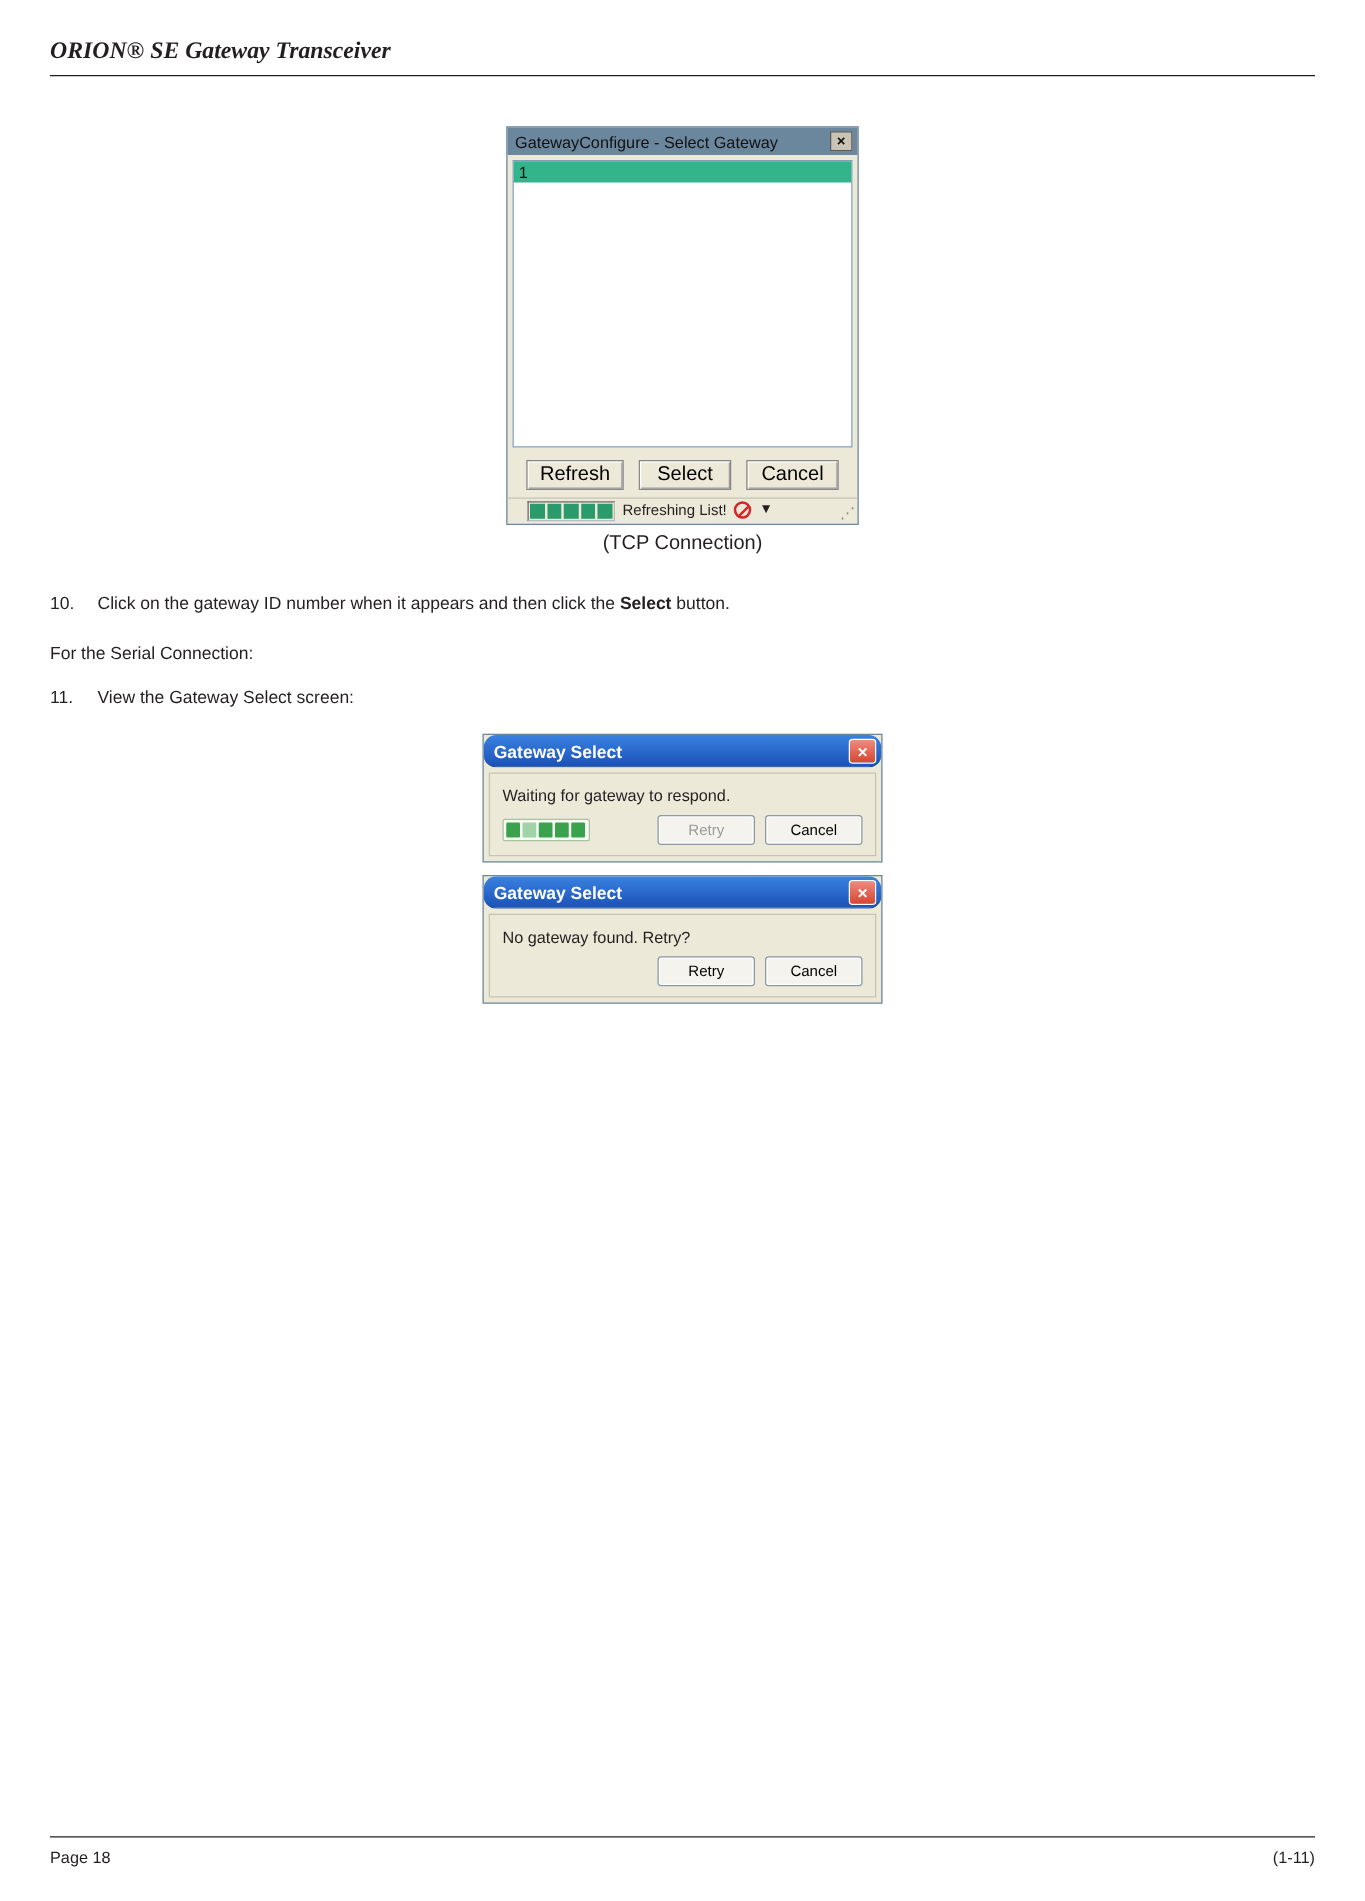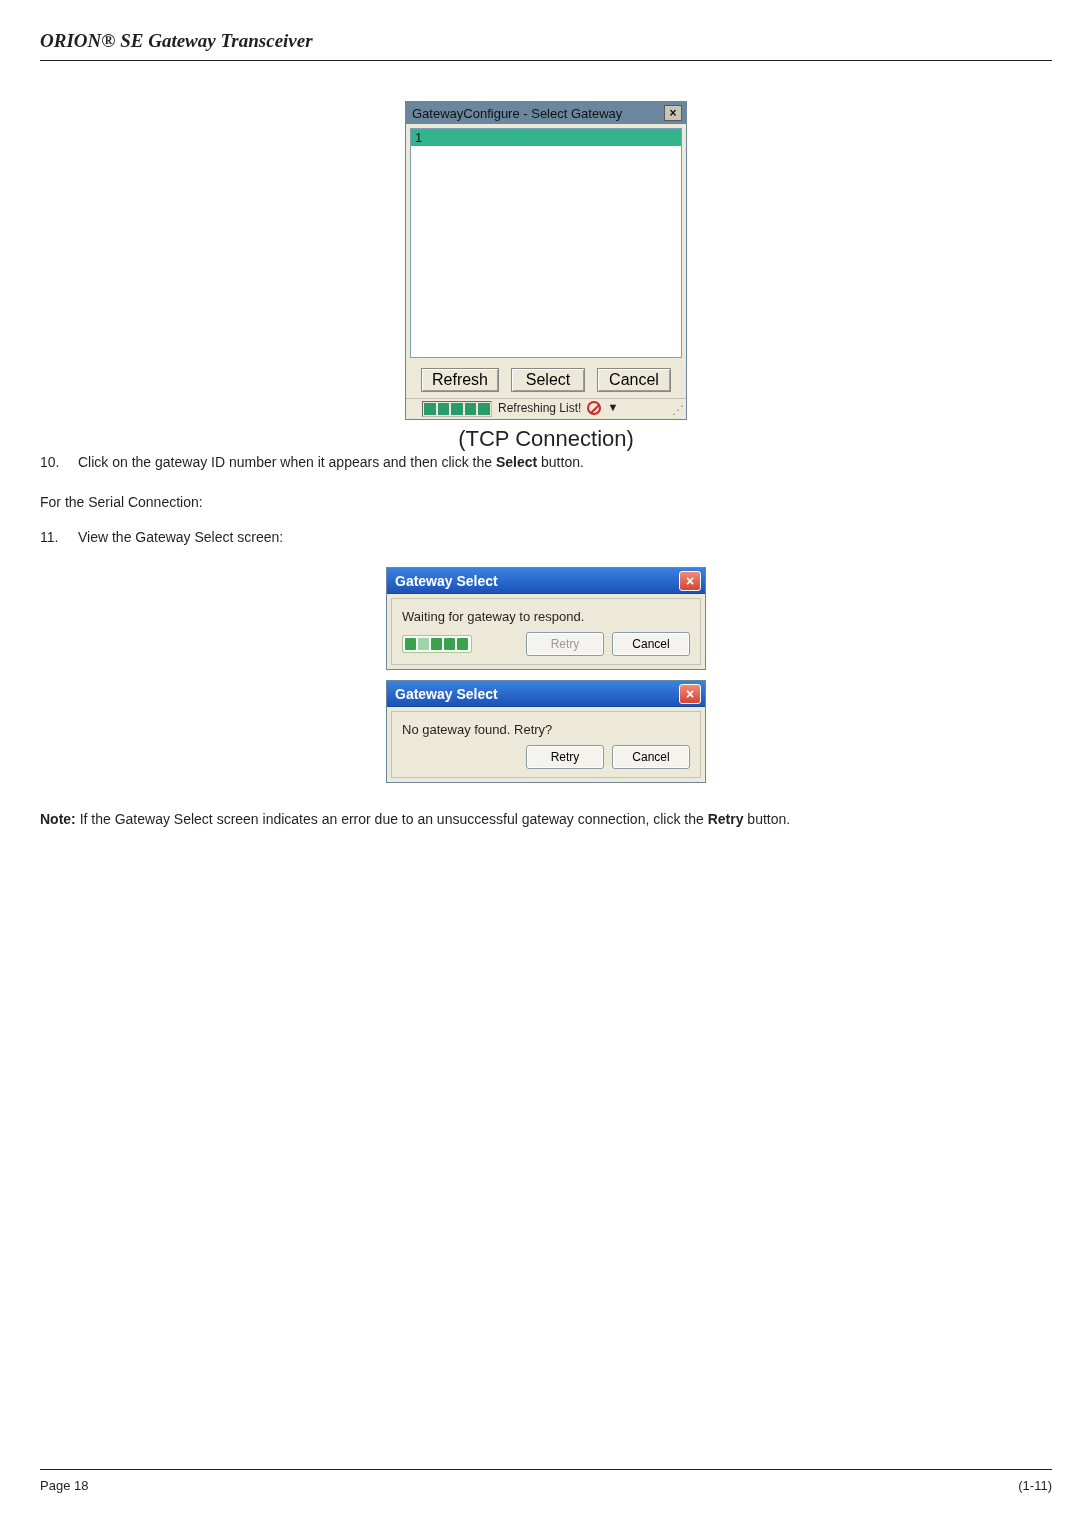--- a/index.html
+++ b/index.html
@@ -41,20 +41,21 @@
   }
   .tb-classic { background: #6b879e; color: #111; }
   .tb-xp {
     background: linear-gradient(#3a82e0,#1b52b8);
     color: #fff;
     font-weight: 700;
     font-size: 14px;
     height: 26px;
     padding-left: 8px;
     border-bottom: 1px solid #154a9a;
+    border-radius: 10px;
   }
   .close-btn {
     width: 18px; height: 16px;
     background: #c9c4b5;
     border: 1px solid #5a5a5a;
     display:flex;align-items:center;justify-content:center;
     font-family: Arial, sans-serif;
     font-size: 12px; font-weight: 700;
     cursor: default;
   }
@@ -116,22 +117,23 @@
   .progress .seg{width:12px;background:#2a9a6a;}
   .nosym{
     width:14px;height:14px;border:2px solid #d42626;border-radius:50%;
     position:relative;display:inline-block;
   }
   .nosym::after{content:"";position:absolute;left:1px;top:5px;width:10px;height:2px;background:#d42626;transform:rotate(-45deg);}
   .grip{position:absolute;right:2px;bottom:2px;font-size:12px;color:#888;}
   .caption{
     text-align:center;
     font-family: Arial, sans-serif;
-    font-size:22px;
+    font-size:16px;
     margin-top:6px;
+    margin-bottom:28px;
   }
   
   .body-text{font-size:14px;line-height:1.55;}
   .ol-item{margin:0 0 18px 0;display:flex;}
   .ol-num{width:38px;flex-shrink:0;}
   .para{margin:0 0 14px 0;}
   .note-label{font-weight:700;}
   
   .dlg-stack{display:flex;flex-direction:column;gap:6px;align-items:center;margin-bottom:22px;}
   .win.gwselect{width:320px;}
@@ -253,22 +255,19 @@
         <div>No gateway found. Retry?</div>
         <div class="dlg-row">
           <span class="spacer-flex"></span>
           <button class="xp-btn">Retry</button>
           <button class="xp-btn">Cancel</button>
         </div>
       </div>
     </div>
   </div>
 
-  <p class="body-text para">
-    <span class="note-label">Note:</span><span>  If the Gateway Select screen indicates an error due to an unsuccessful gateway connection, click the </span><strong>Retry</strong><span> button.</span>
-  </p>
 
 </div>
 
 <div class="doc-footer">
   <span>Page 18</span>
   <span>(1-11)</span>
 </div>
 
 </body></html>

